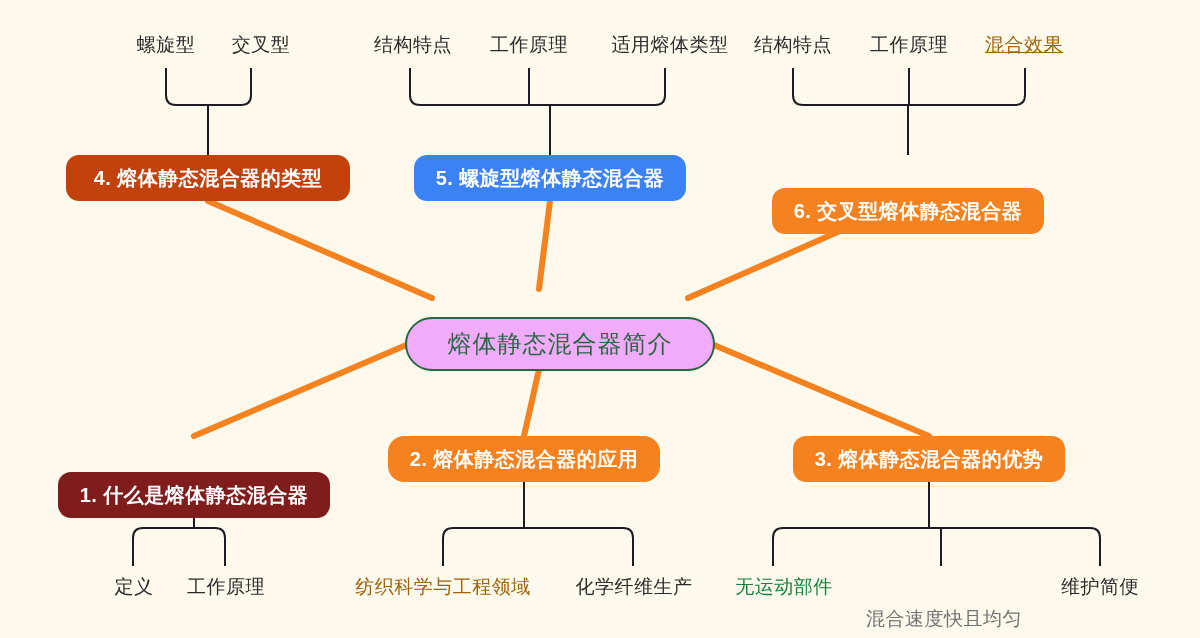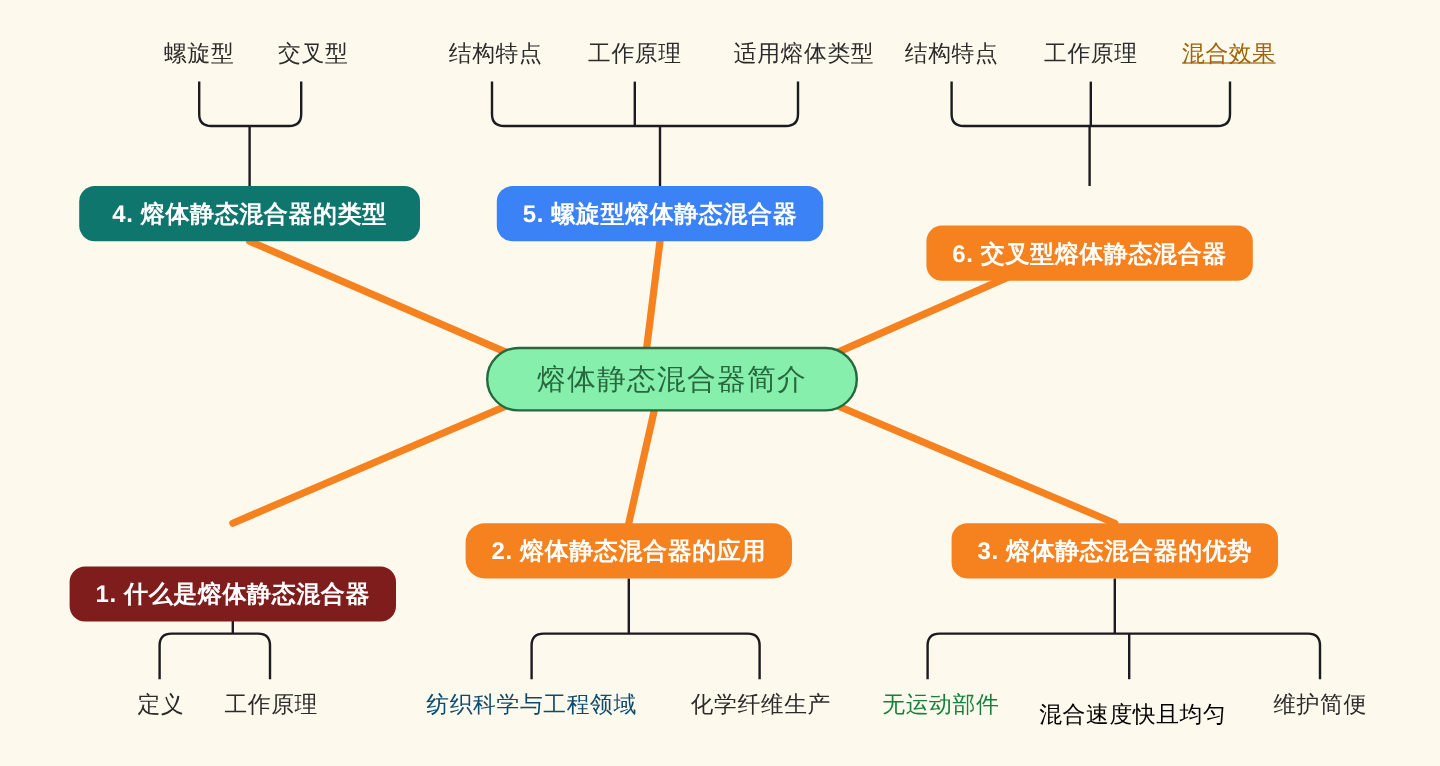--- a/index.html
+++ b/index.html
@@ -32,26 +32,27 @@
     position: absolute;
     box-sizing: border-box;
     display: flex;
     align-items: center;
     justify-content: center;
     white-space: nowrap;
   }
   .central-node {
     border: 2.5px solid #27683f;
     border-radius: 30px;
-    background: #86efac;
+    background: #f0abfc;
     color: #27683f;
     font-size: 24px;
     letter-spacing: 1px;
     height: 54px;
     padding: 18px 26px;
+    margin-top: 28px;
   }
   .topic-node {
     background: #f5821f;
     color: #ffffff;
     border-radius: 13px;
     font-size: 20px;
     font-weight: bold;
     letter-spacing: 0.5px;
     height: 46px;
     padding: 0 20px;
@@ -93,38 +94,38 @@
         <line x1="524" y1="528" x2="524" y2="482" stroke="#1b1b21" stroke-width="2"></line>
         <path d="M 773 566 L 773 538 Q 773 528 783 528 L 1090 528 Q 1100 528 1100 538 L 1100 566" fill="none" stroke="#1b1b21" stroke-width="2"></path>
         <line x1="941" y1="528" x2="941" y2="566" stroke="#1b1b21" stroke-width="2"></line>
         <line x1="929" y1="528" x2="929" y2="482" stroke="#1b1b21" stroke-width="2"></line>
       </g>
   </svg>
 
   <div class="node central-node" id="central-node" style="left: 405px; top: 289px; width: 310px; height: 54px;">熔体静态混合器简介</div>
 
   <div id="topic-layer">
-      <div class="node topic-node" style="left: 66px; top: 155px; width: 284px; height: 46px; background: #0f766e; color: rgb(255, 255, 255);">4. 熔体静态混合器的类型</div>
+      <div class="node topic-node" style="left: 66px; top: 155px; width: 284px; height: 46px; background: #c2410c; color: rgb(255, 255, 255);">4. 熔体静态混合器的类型</div>
       <div class="node topic-node" style="left: 414px; top: 155px; width: 272px; height: 46px; background: #3b82f6; color: rgb(255, 255, 255);">5. 螺旋型熔体静态混合器</div>
       <div class="node topic-node" style="left: 772px; top: 155px; width: 272px; height: 46px; background: rgb(245, 130, 31); color: rgb(255, 255, 255); margin-top: 33px;">6. 交叉型熔体静态混合器</div>
       <div class="node topic-node" style="left: 58px; top: 436px; width: 272px; height: 46px; background: #7f1d1d; color: rgb(255, 255, 255); margin-top: 36px;">1. 什么是熔体静态混合器</div>
       <div class="node topic-node" style="left: 388px; top: 436px; width: 272px; height: 46px; background: rgb(245, 130, 31); color: rgb(255, 255, 255); border-radius: 16px;">2. 熔体静态混合器的应用</div>
       <div class="node topic-node" style="left: 793px; top: 436px; width: 272px; height: 46px; background: rgb(245, 130, 31); color: rgb(255, 255, 255);">3. 熔体静态混合器的优势</div>
     </div>
   <div id="leaf-layer">
       <div class="node leaf-node" style="left: 127px; top: 31px; width: 78px; color: rgb(43, 43, 43);">螺旋型</div>
       <div class="node leaf-node" style="left: 222px; top: 31px; width: 78px; color: rgb(43, 43, 43); font-family: Liberation Serif, serif;">交叉型</div>
       <div class="node leaf-node" style="left: 364px; top: 31px; width: 98px; color: rgb(43, 43, 43);">结构特点</div>
       <div class="node leaf-node" style="left: 480px; top: 31px; width: 98px; color: rgb(43, 43, 43);">工作原理</div>
       <div class="node leaf-node" style="left: 597px; top: 31px; width: 146px; color: rgb(43, 43, 43);">适用熔体类型</div>
       <div class="node leaf-node" style="left: 744px; top: 31px; width: 98px; color: rgb(43, 43, 43);">结构特点</div>
       <div class="node leaf-node" style="left: 860px; top: 31px; width: 98px; color: rgb(43, 43, 43);">工作原理</div>
       <div class="node leaf-node" style="left: 975px; top: 31px; width: 98px; color: #a16207; text-decoration: underline;">混合效果</div>
       <div class="node leaf-node" style="left: 108px; top: 573px; width: 52px; color: rgb(43, 43, 43);">定义</div>
       <div class="node leaf-node" style="left: 177px; top: 573px; width: 98px; color: rgb(43, 43, 43);">工作原理</div>
-      <div class="node leaf-node" style="left: 345px; top: 573px; width: 196px; color: #0c4a6e;">纺织科学与工程领域</div>
+      <div class="node leaf-node" style="left: 345px; top: 573px; width: 196px; color: #a16207;">纺织科学与工程领域</div>
       <div class="node leaf-node" style="left: 561px; top: 573px; width: 146px; color: rgb(43, 43, 43);">化学纤维生产</div>
       <div class="node leaf-node" style="left: 723px; top: 573px; width: 122px; color: #15803d;">无运动部件</div>
-      <div class="node leaf-node" style="left: 858px; top: 582px; width: 172px; color: #000000;">混合速度快且均匀</div>
+      <div class="node leaf-node" style="left: 858px; top: 605px; width: 172px; color: #737373;">混合速度快且均匀</div>
       <div class="node leaf-node" style="left: 1051px; top: 573px; width: 98px; color: rgb(43, 43, 43);">维护简便</div>
     </div>
 
 </div>
 
 </body></html>

